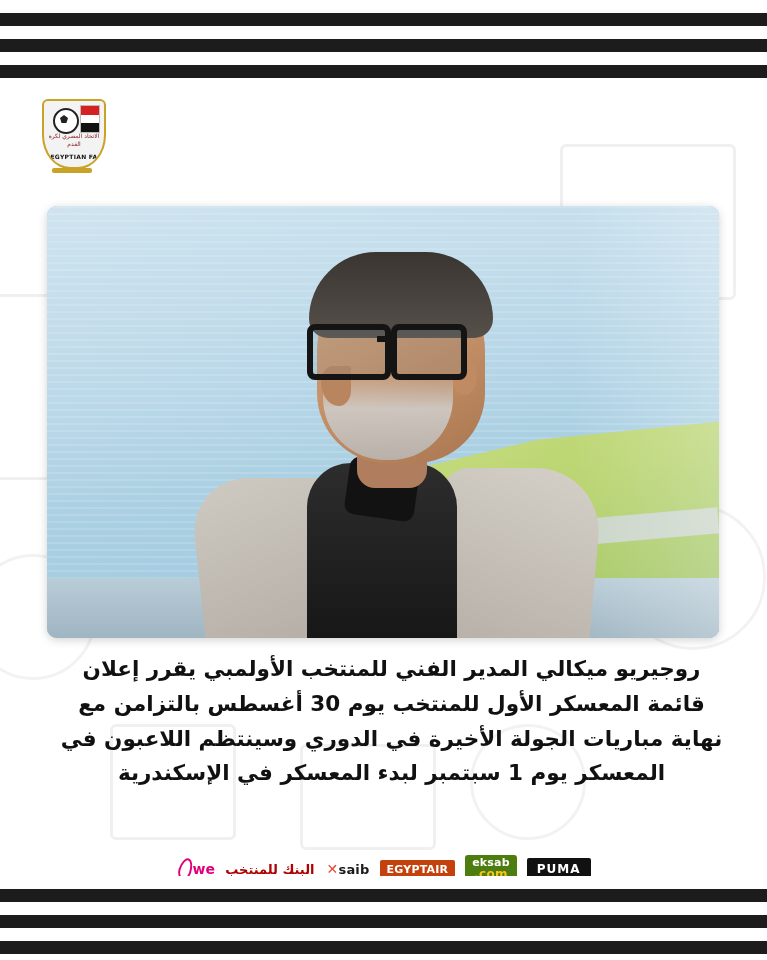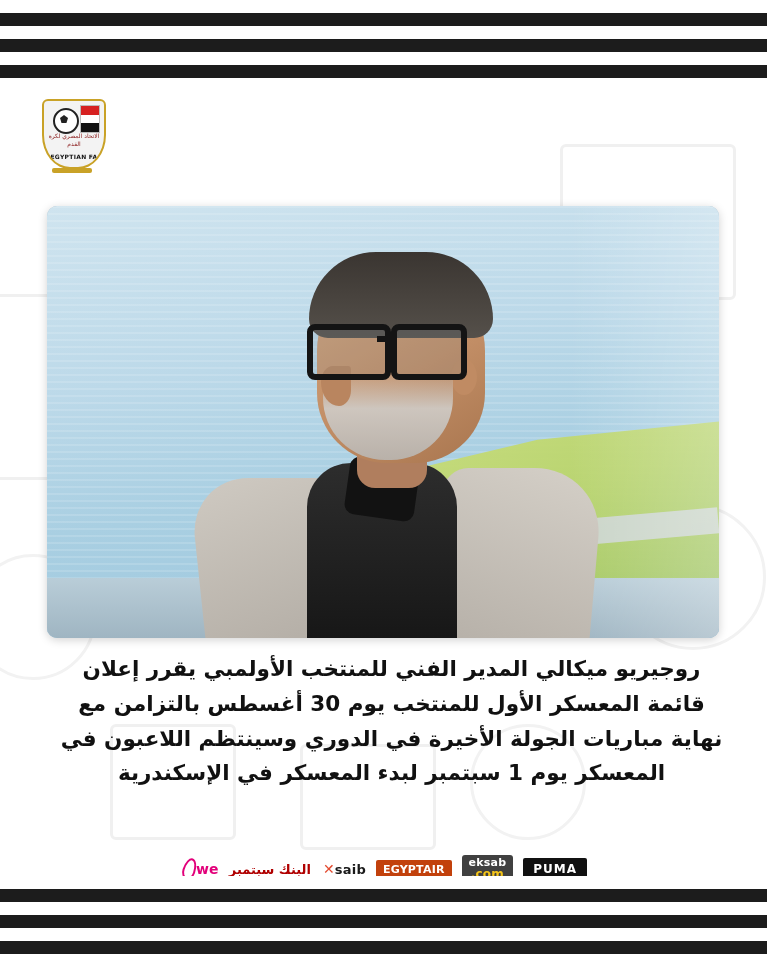--- a/index.html
+++ b/index.html
@@ -344,21 +344,21 @@
   .sp-saib { color: #1a1a1a; font-size: 13px; }
   .sp-saib .x { color: #e34a2f; margin-left: 2px; font-size: 14px; }
   .sp-egyptair {
     background: #c2410c;
     color: #ffffff;
     padding: 3px 7px;
     font-size: 11px;
     border-radius: 2px;
   }
   .sp-eksab {
-    background: #404040;
+    background: #4d7c0f;
     color: #ffffff;
     padding: 2px 7px;
     font-size: 11px;
     border-radius: 3px;
     line-height: 1.05;
     text-align: center;
   }
   .sp-eksab .dot { color: #f5c518; font-size: 12px; display: block; }
   .sp-puma {
     background: #111111;
@@ -425,21 +425,21 @@
   </div>
 
   <div class="headline">روجيريو ميكالي المدير الفني للمنتخب الأولمبي يقرر إعلان قائمة المعسكر الأول للمنتخب يوم 30 أغسطس بالتزامن مع نهاية مباريات الجولة الأخيرة في الدوري وسينتظم اللاعبون في المعسكر يوم 1 سبتمبر لبدء المعسكر في الإسكندرية</div>
 
   <div class="sponsors">
     <div class="sp sp-we">
       <span class="we-mark"></span>
       <span>we</span>
     </div>
     <div class="sp sp-ahly">
-      <span>البنك سبتمبر</span>
+      <span>البنك للمنتخب</span>
     </div>
     <div class="sp sp-saib">
       <span class="x">✕</span>
       <span>saib</span>
     </div>
     <div class="sp">
       <span class="sp-egyptair">EGYPTAIR</span>
     </div>
     <div class="sp">
       <span class="sp-eksab">

